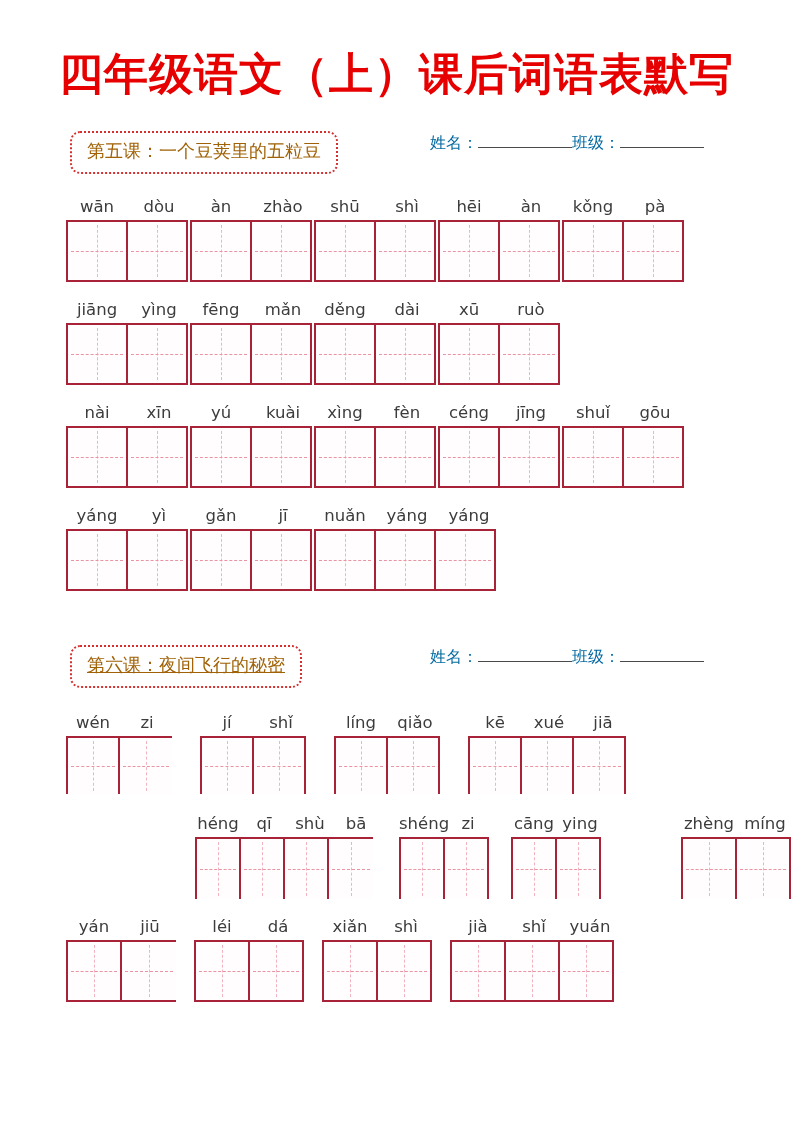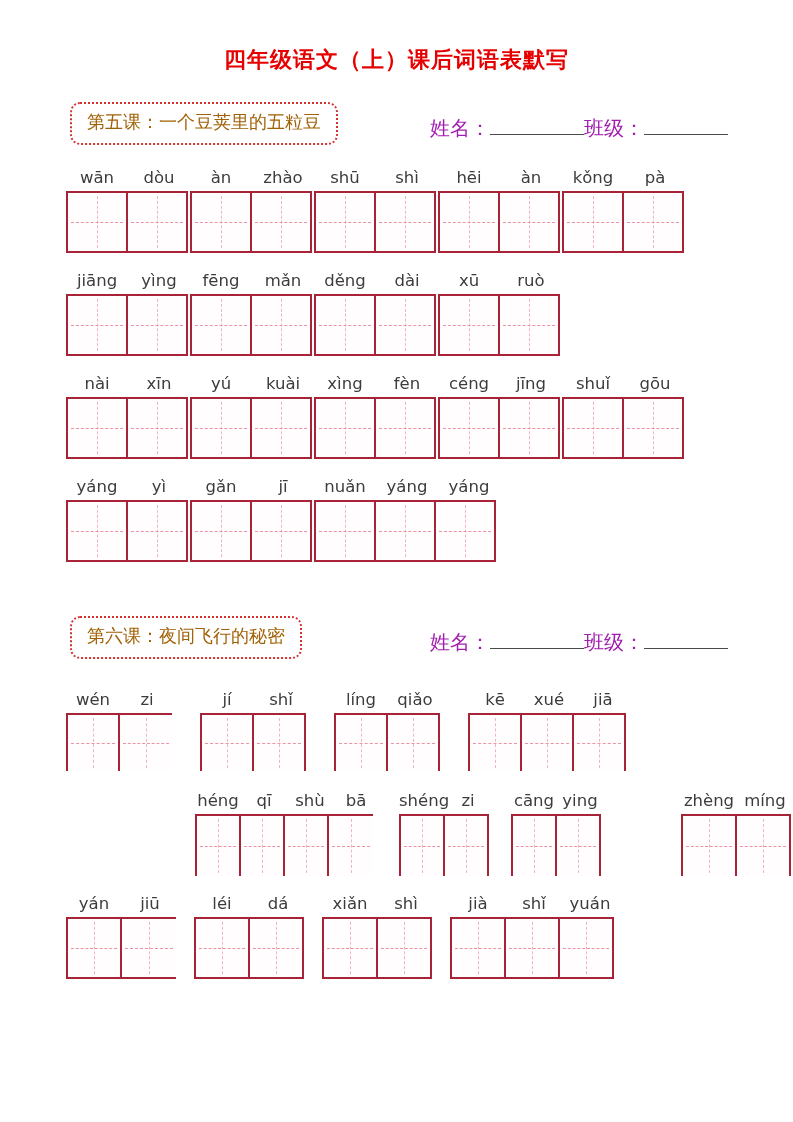--- a/index.html
+++ b/index.html
@@ -7,21 +7,21 @@
   .page {
     position:relative;
     width:793px; height:1122px;
     background:#ffffff;
     overflow:hidden;
     font-family:"DejaVu Sans","Liberation Sans",sans-serif;
   }
   .title {
     padding-top:45px;
     text-align:center;
-    font-size:22px;
+    font-size:44px;
     font-weight:bold;
     color:#e60000;
     letter-spacing:1px;
     font-family:"DejaVu Sans","Liberation Sans",sans-serif;
   }
   .section { position:relative; }
   .section-header {
     position:relative;
     margin:27px 0 0 70px;
     min-height:48px;
@@ -30,45 +30,45 @@
   .lesson-box {
     display:inline-block;
     border:2px dotted #d43030;
     border-radius:10px;
     padding:7px 15px 9px 15px;
     font-family:"Liberation Serif","DejaVu Serif",serif;
     font-size:18px;
     color:#a16207;
     line-height:1.3;
   }
-  .sec-1 .lesson-box .lesson-text { display:inline-block; max-width:250px; }
+  .sec-1 .lesson-box .lesson-text { display:inline-block; max-width:250px;text-decoration:underline; }
   .name-block {
     position:absolute;
-    left:360px; top:13px;
+    left:360px; top:2px;
     white-space:nowrap;
     font-family:"Liberation Serif","DejaVu Serif",serif;
-    font-size:20px;
-    color:#a21caf;
+    font-size:16px;
+    color:#0369a1;
   }
   .fill-line {
     display:inline-block;
     width:94px; height:14px;
     border-bottom:1.4px solid #4a4a4a;
     vertical-align:baseline;
   }
   .fill-line.short { width:84px; }
   .word-row {
     display:flex;
     align-items:flex-start;
     margin-left:66px;
     margin-top:18px;
     --cw:62px; --ch:62px;
   }
   .sec-0 .word-row:first-of-type { margin-top:15px; }
-  .sec-1 .row-0 { margin-top:10px; gap:26px; --cw:54px; --ch:58px; }
+  .sec-1 .row-0 { margin-top:4px; gap:26px; --cw:54px; --ch:58px; }
   .sec-1 .row-1 { margin-top:20px; gap:20px;justify-content:flex-end; --cw:46px; --ch:62px; }
   .sec-1 .row-1 .group:last-child { margin-left:58px; --cw:56px; }
   .sec-1 .row-2 { margin-top:18px; gap:16px; --cw:56px; --ch:62px; }
   .group { flex:0 0 auto; }
   .pinyin-row { display:flex; margin-bottom:3px; }
   .syl {
     flex:0 0 var(--cw);
     width:var(--cw);
     text-align:center;
     font-size:16.5px;

